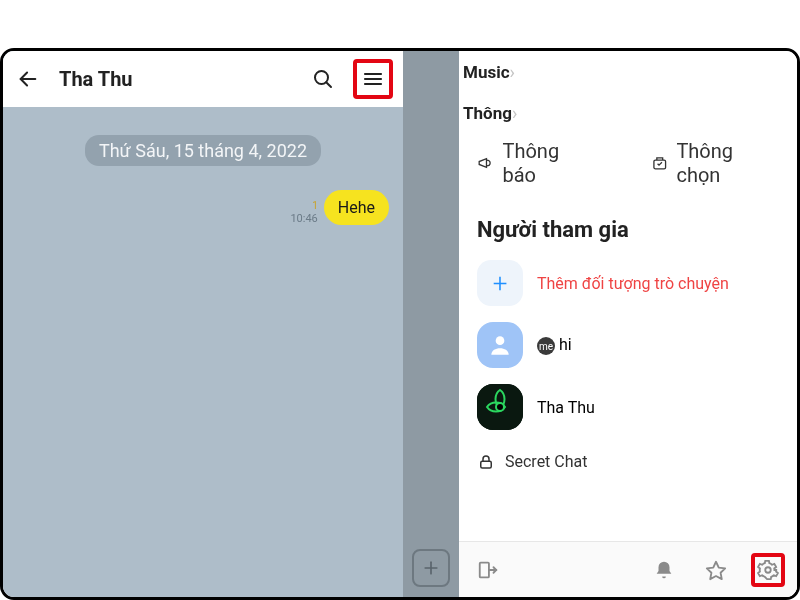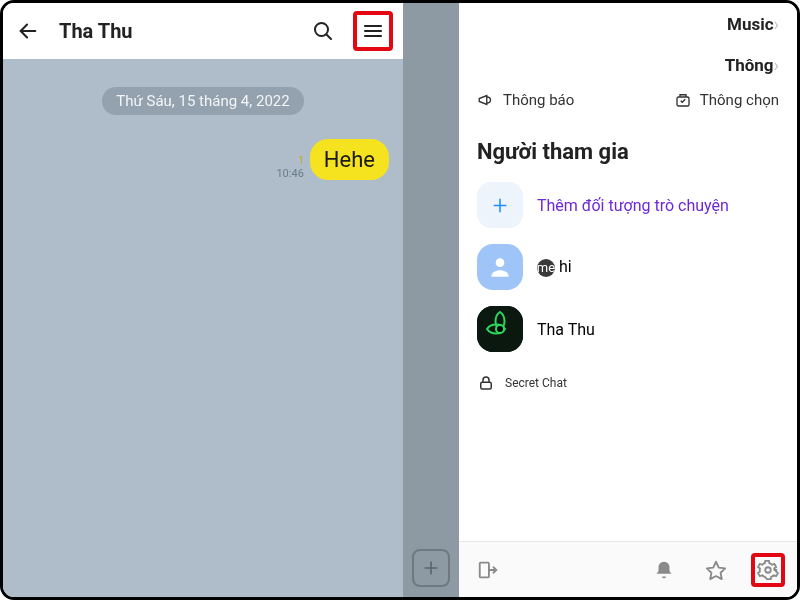--- a/index.html
+++ b/index.html
@@ -11,20 +11,21 @@
     overflow: hidden;
     position: relative;
   }
   .frame {
     position: absolute;
     inset: 0;
     border: 3px solid #000;
     border-radius: 14px;
     overflow: hidden;
     display: flex;
+    margin-top: 48px;
   }
   
   .left {
     width: 400px;
     height: 100%;
     background: #aebdc9;
     display: flex;
     flex-direction: column;
     position: relative;
   }
@@ -40,39 +41,39 @@
   .chat-title { flex: 1; font-size: 20px; font-weight: 700; color:#222; }
   .hdr-icons { display:flex; align-items:center; gap: 10px; }
   .icon-box { width:40px; height:40px; display:flex; align-items:center; justify-content:center; }
   .highlight-red { border: 4px solid #e30613; border-radius: 4px; }
   .chat-body { flex:1; padding: 18px 10px; position:relative; }
   .date-pill {
     margin: 10px auto 24px auto;
     width: fit-content;
     background: #93a2ae;
     color: #f3f5f7;
-    font-size: 15px;
+    font-size: 18px;
     padding: 5px 14px;
     border-radius: 14px;
   }
   .msg-row {
     display:flex;
     justify-content:flex-end;
     align-items:flex-end;
     gap:6px;
     padding-right: 4px;
   }
   .msg-meta { font-size:11px; color:#6b7b88; text-align:right; line-height:1.2; }
   .msg-meta .unread { color:#c9a227; font-size:10px; display:block; }
   .bubble {
     background:#f6e31f;
     color:#1a1a1a;
     padding:8px 14px;
     border-radius:18px;
-    font-size:22px;
+    font-size:16px;
   }
   
   .divider {
     width: 56px;
     height:100%;
     background:#8e9aa3;
     display:flex;
     flex-direction:column;
     justify-content:flex-end;
     align-items:center;
@@ -90,32 +91,32 @@
     flex:1;
     height:100%;
     background:#fff;
     display:flex;
     flex-direction:column;
     position:relative;
   }
   .menu-row {
     display:flex;
     align-items:center;
-    justify-content:flex-end;
-    padding: 10px 18px;
+    justify-content:flex-start;
+    padding: 10px 4px;
     font-size:17px;
     font-weight:700;
     color:#222;
   }
   .chev { color:#c5c5c5; font-size:18px; font-weight:400; }
   .action-row {
     display:flex;
     gap: 56px;
     padding: 6px 18px 14px 18px;
-    font-size:15px;
+    font-size:20px;
     color:#333;
     justify-content:space-between;
   }
   .action-item { display:flex; align-items:center; gap:8px; }
   .section-title {
     padding: 16px 18px 10px 18px;
     font-size:22px;
     font-weight:700;
     color:#222;
   }
@@ -128,39 +129,39 @@
   }
   .add-circle {
     width:46px; height:46px;
     border-radius:14px;
     background:#eef4fb;
     display:flex; align-items:center; justify-content:center;
     color:#1f8fff;
     font-size:26px;
     font-weight:300;
   }
-  .add-label { color:#6d28d9; }
+  .add-label { color:#ef4444; }
   .avatar {
     width:46px; height:46px; border-radius:16px;
     display:flex; align-items:center; justify-content:center;
     font-size:22px;
   }
   .avatar.blue { background:#9fc4f7; color:#fff; }
   .avatar.dark { background:#0a1810; }
   .me-badge {
     width:18px; height:18px; border-radius:50%;
     background:#3a3a3a; color:#fff;
-    font-size:13px; display:inline-flex;
+    font-size:10px; display:inline-flex;
     align-items:center; justify-content:center;
     margin-right:4px;
   }
   .secret-row {
     display:flex; align-items:center; gap:10px;
     padding: 14px 18px;
-    font-size:12px; color:#333;
+    font-size:16px; color:#333;
   }
   .bottom-bar {
     margin-top:auto;
     height:56px;
     border-top:1px solid #e7e7e7;
     background:#fafafa;
     display:flex;
     align-items:center;
     justify-content:space-between;
     padding:0 12px;

